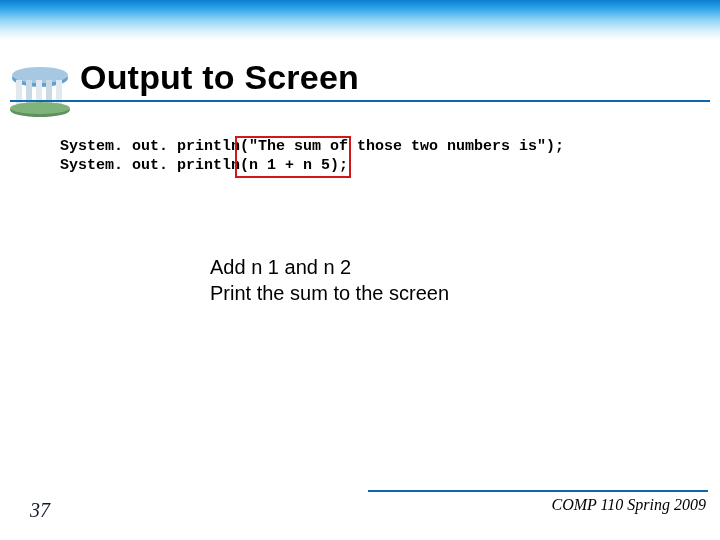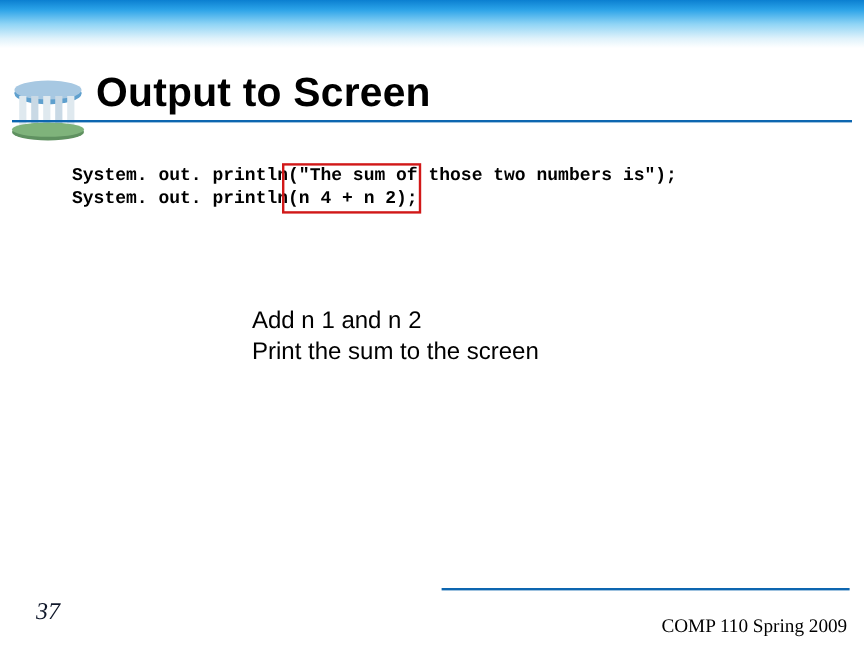--- a/index.html
+++ b/index.html
@@ -92,22 +92,23 @@
     bottom: 18px;
     font-family: Georgia, "Times New Roman", serif;
     font-style: italic;
     font-size: 20px;
     color: #0f172a;
     margin-left: 16px;
   }
   .footer-text {
     position: absolute;
     right: 14px;
-    bottom: 8px;
+    bottom: 26px;
     font-family: Georgia, "Times New Roman", serif;
+    font-style: italic;
     font-size: 16px;
     color: #000;
   }
 </style>
 </head>
 <body>
 
 <div class="top-banner"></div>
 
 <div class="header-row">
@@ -122,21 +123,21 @@
     <ellipse cx="32" cy="52" rx="30" ry="7" fill="#5f9160"></ellipse>
     <ellipse cx="32" cy="50" rx="30" ry="6" fill="#7fb37b"></ellipse>
   </svg>
   <div class="title">Output to Screen</div>
 </div>
 
 <div class="title-underline"></div>
 
 <div class="code-block">
   <div>System. out. println("The sum of those two numbers is");</div>
-  <div>System. out. println(n 4 + n 2);</div>
+  <div>System. out. println(n 1 + n 5);</div>
 </div>
 
 <div class="highlight-box"></div>
 
 <div class="caption">
   <div>Add n 1 and n 2</div>
   <div>Print the sum to the screen</div>
 </div>
 
 <div class="footer-line"></div>

